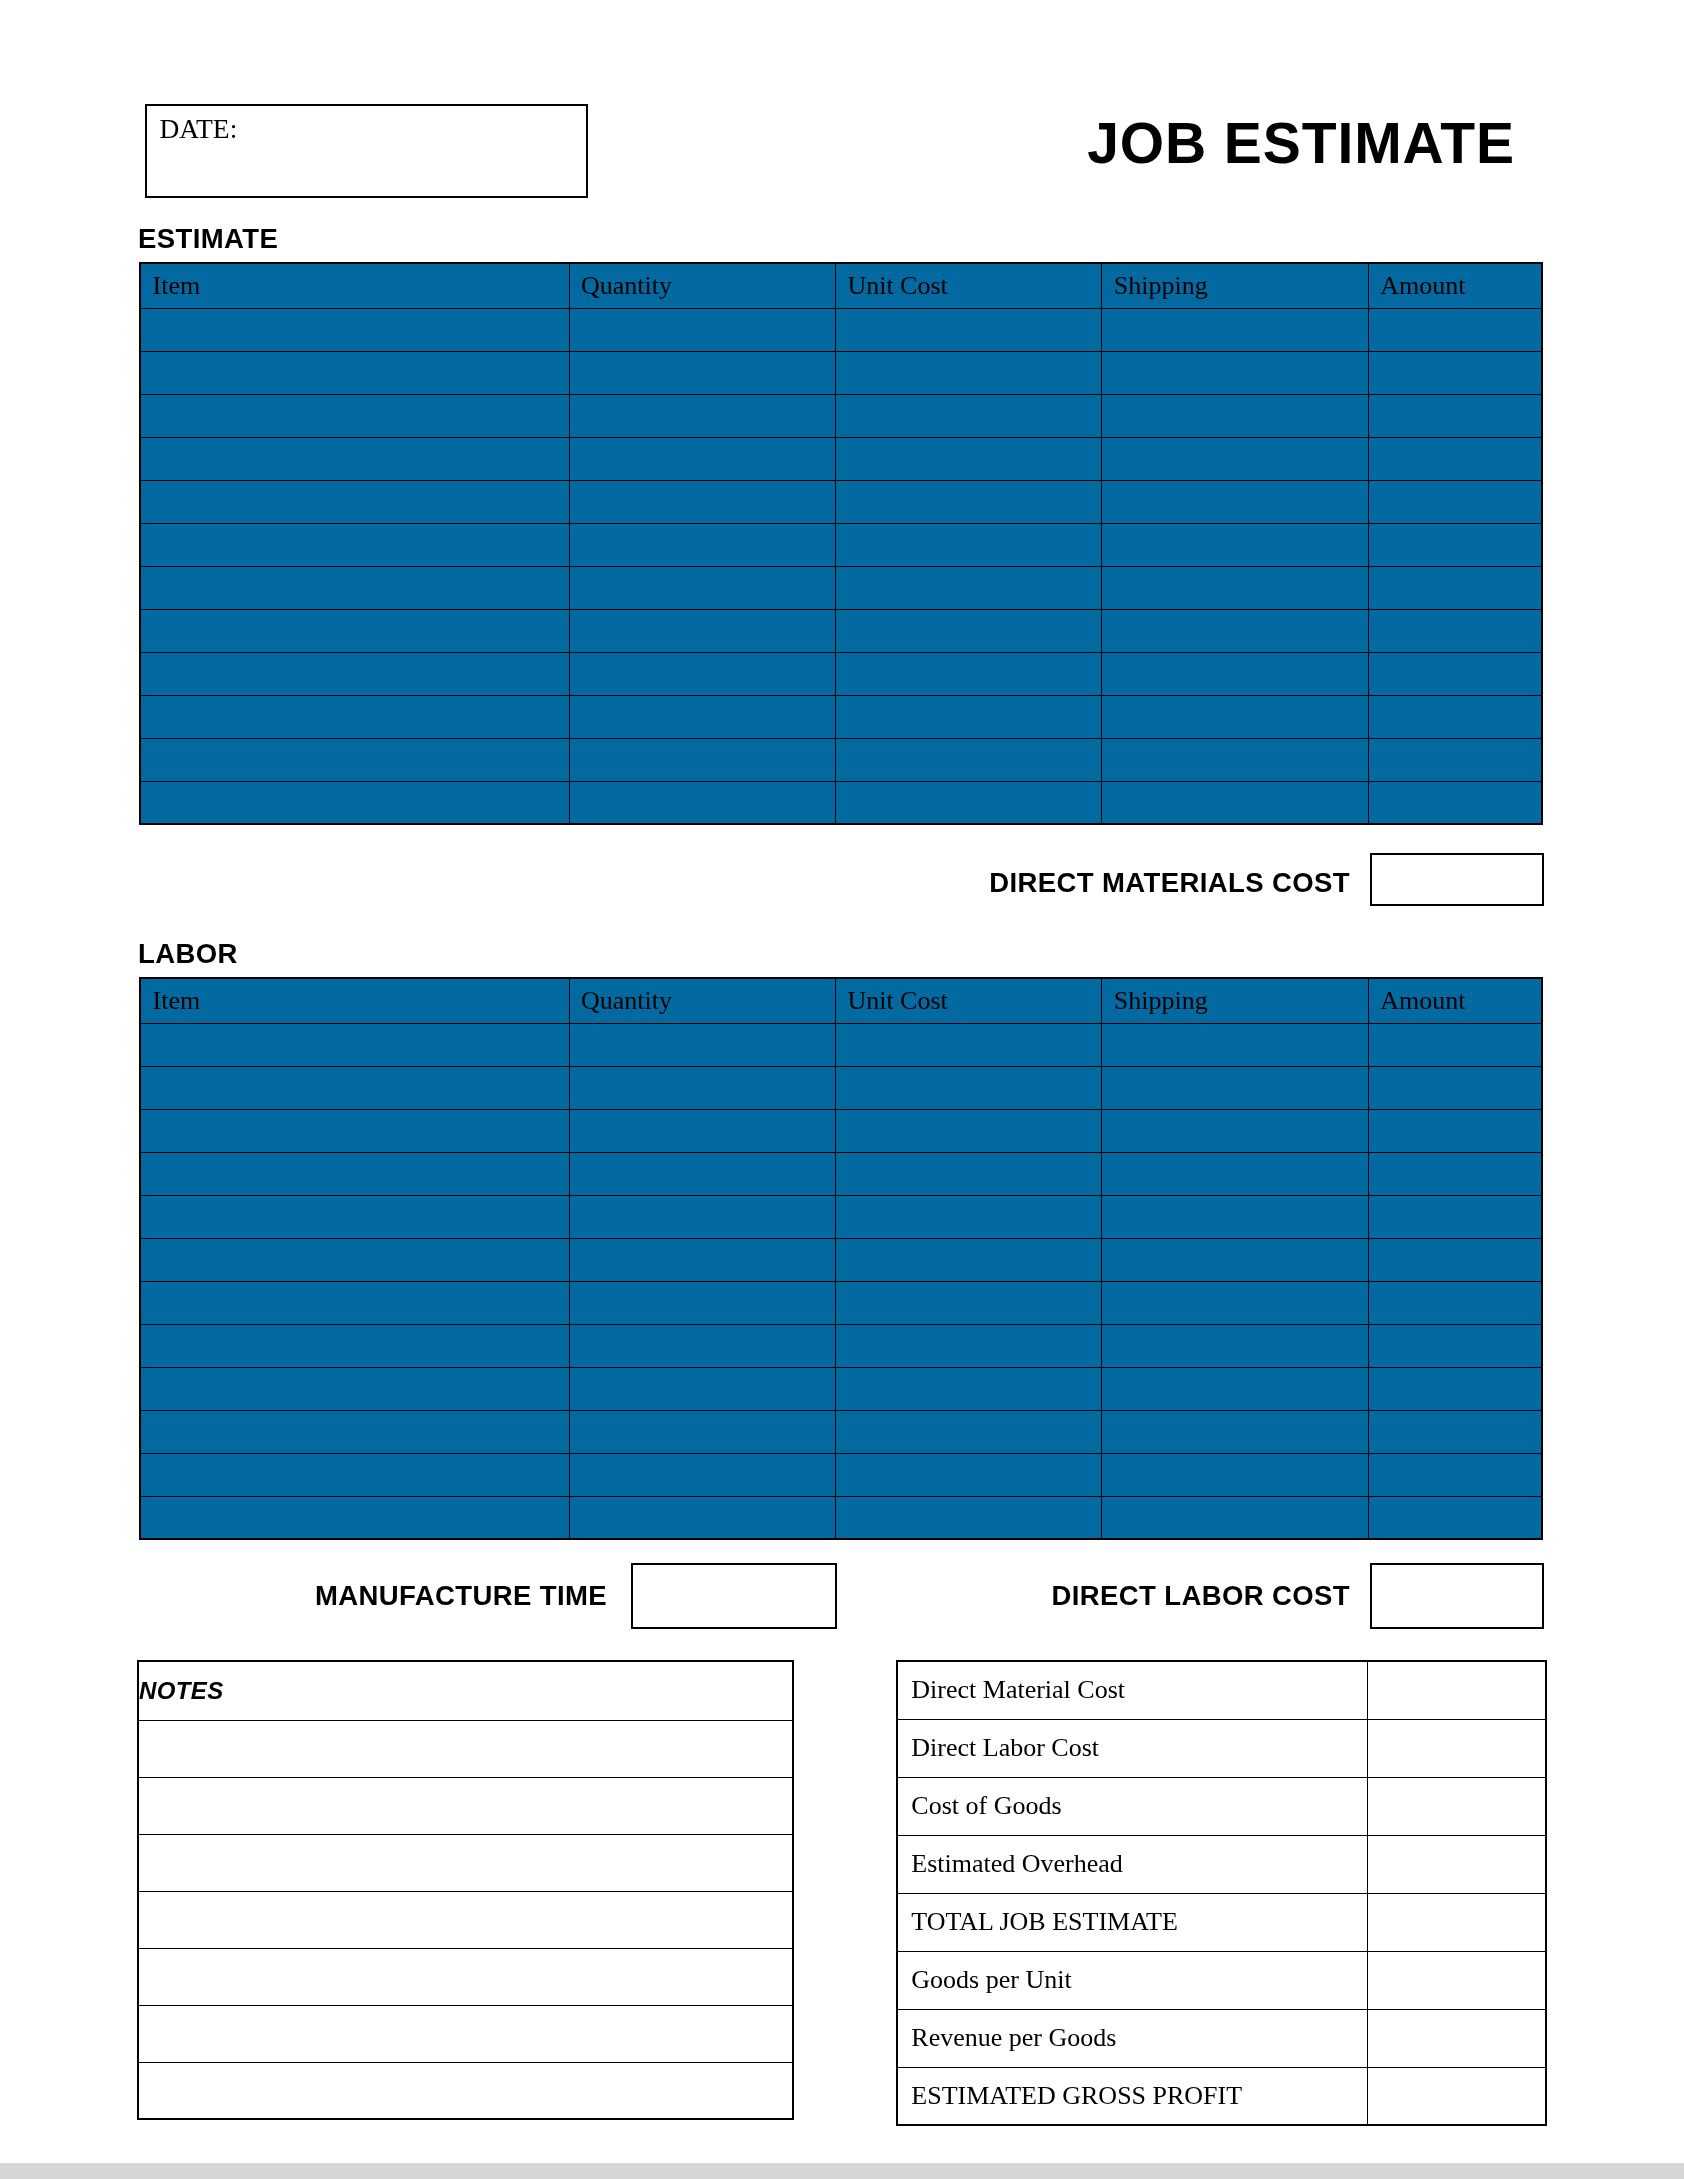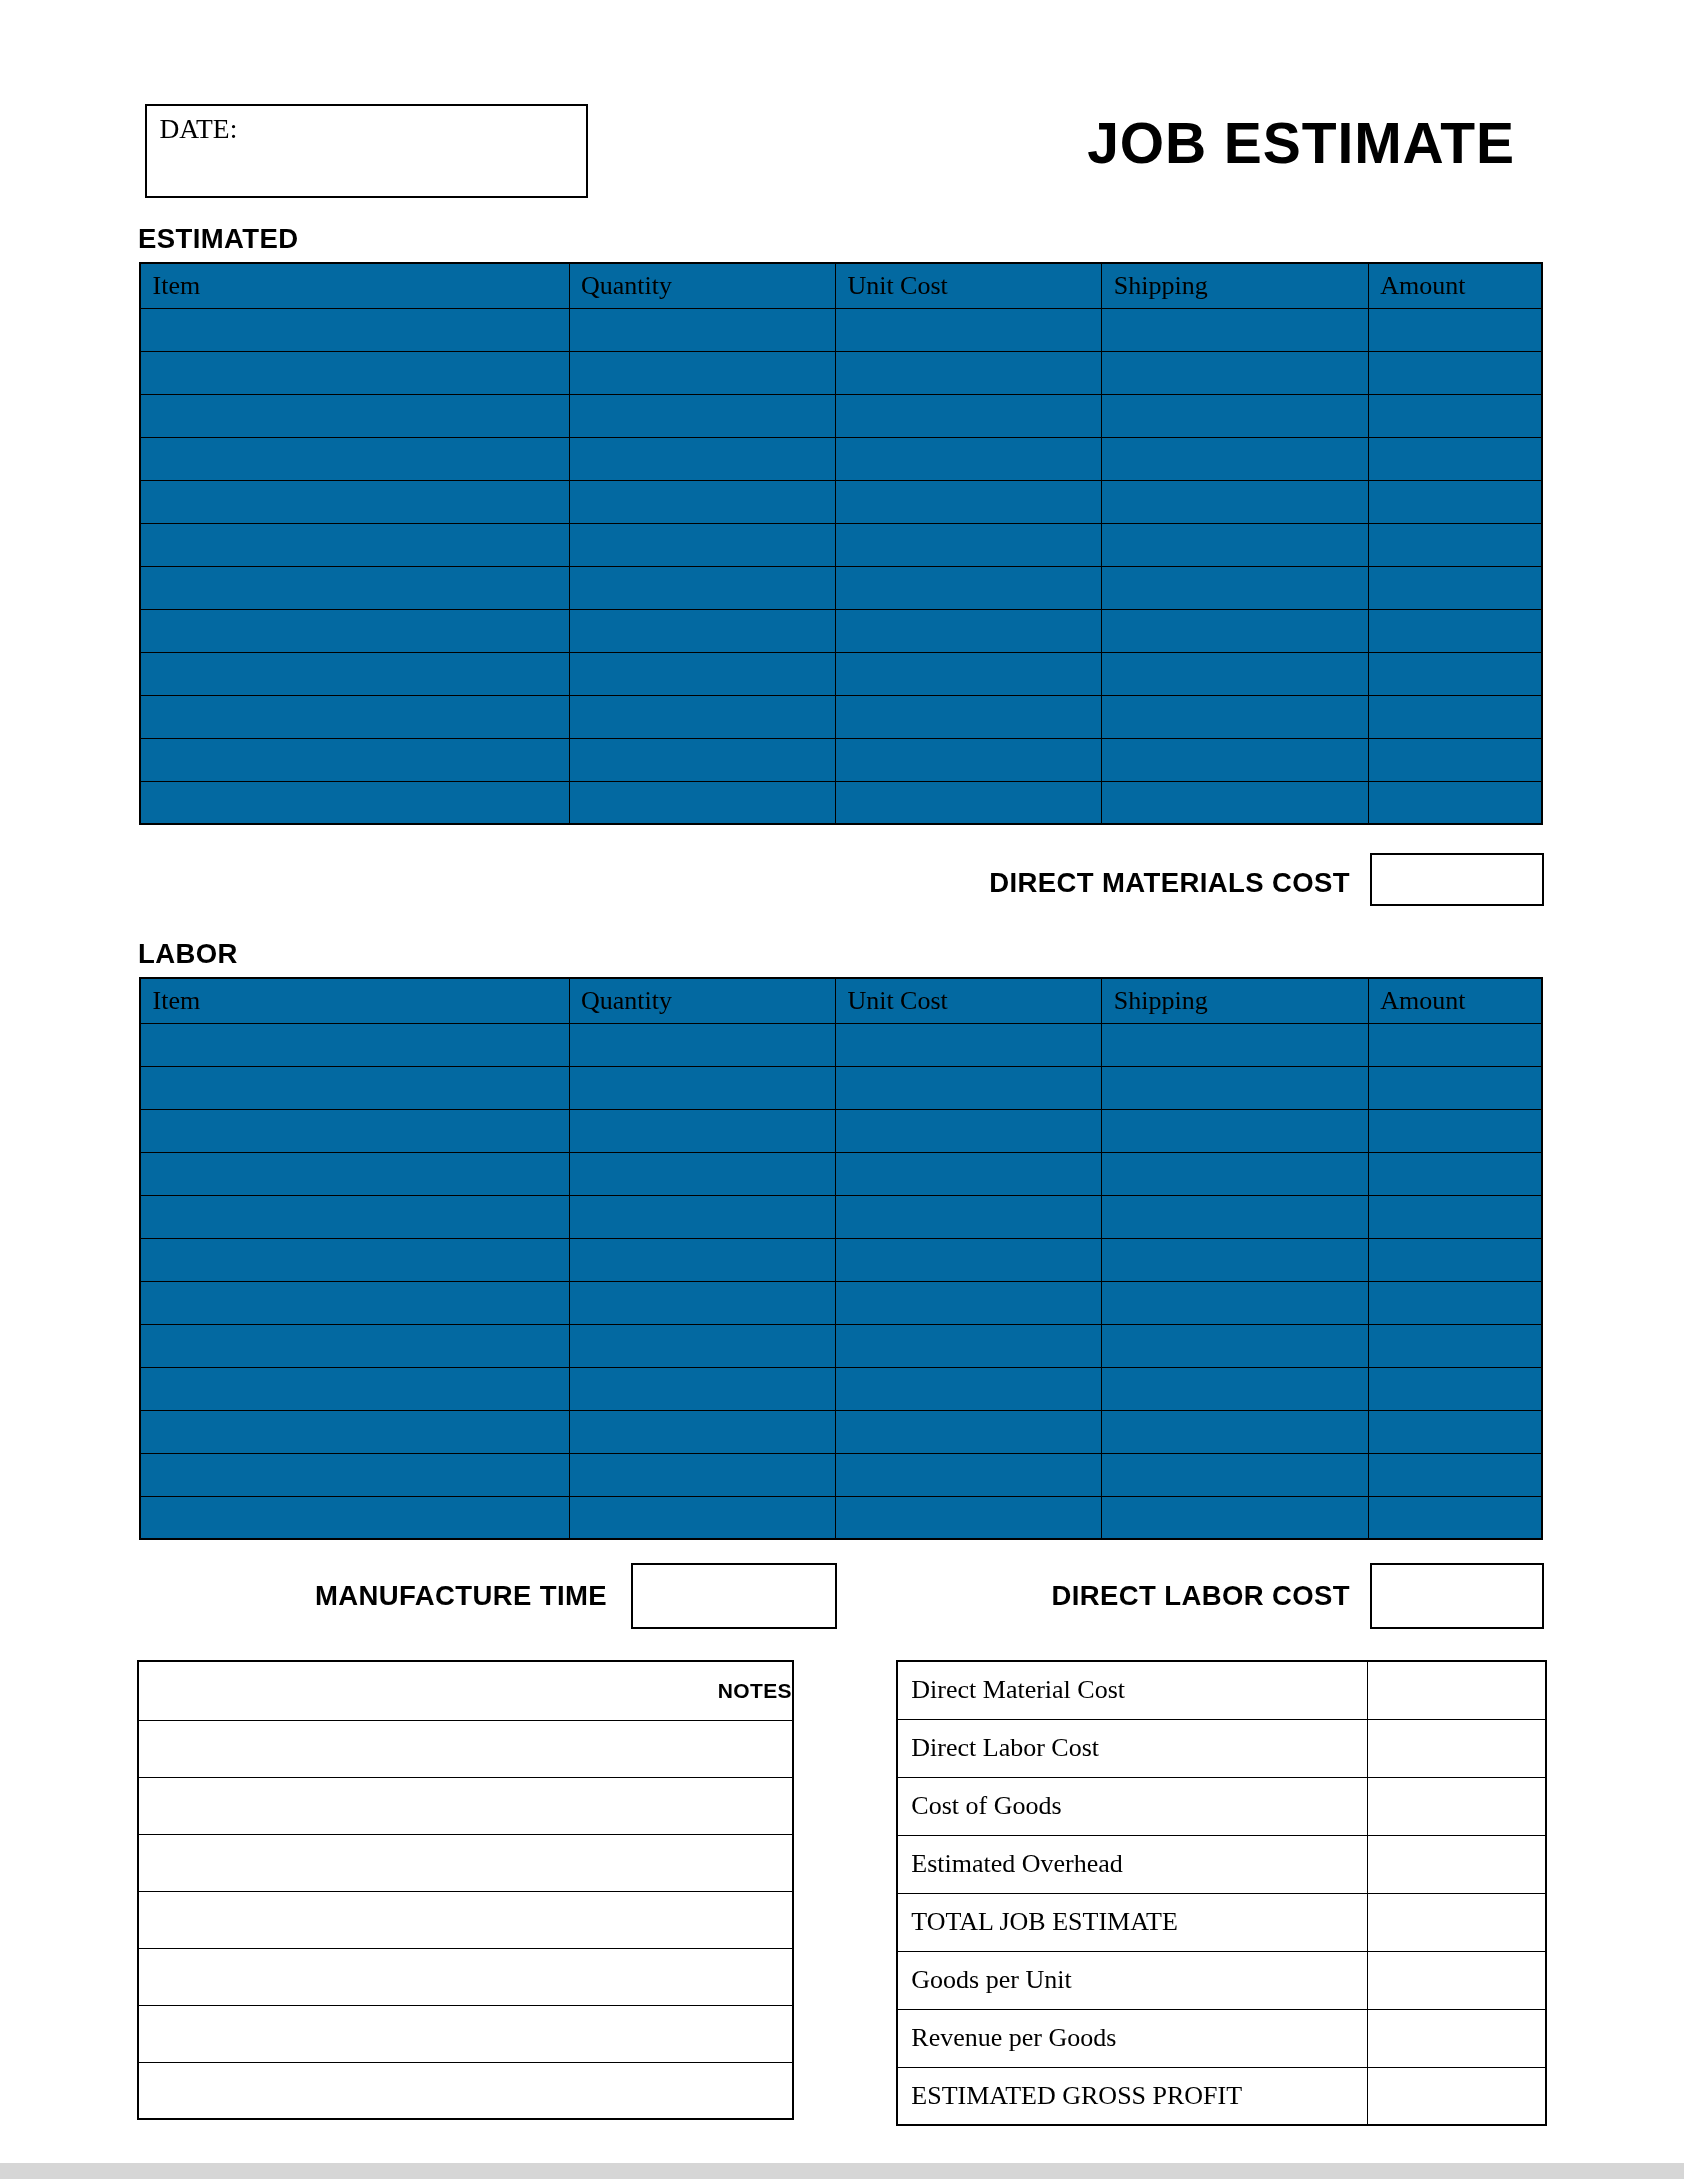--- a/index.html
+++ b/index.html
@@ -76,22 +76,22 @@
   #dlc-box { left:1370px; top:1563px; width:174px; height:66px; }
 
   
   table.notes-table {
     position:absolute; left:137px; top:1660px; width:657px;
     border-collapse:collapse; table-layout:fixed;
     border:2.7px solid #000; background:#fff;
   }
   table.notes-table th, table.notes-table td { border:1.8px solid #000; }
   table.notes-table thead th {
-    height:59px; font-size:21px; font-weight:700;
-    text-align:right; vertical-align:middle; letter-spacing:0.4px;
+    height:59px; font-size:24px; font-weight:700;
+    text-align:left; vertical-align:middle; letter-spacing:0.4px;font-style:italic;
   }
   table.notes-table tbody td { height:57px; }
 
   table.summary-table {
     position:absolute; left:896px; top:1660px; width:651px;
     border-collapse:collapse; table-layout:fixed;
     border:2.7px solid #000; background:#fff;
   }
   table.summary-table td { border:1.8px solid #000; height:58px; vertical-align:middle; }
   td.sum-label {
@@ -111,21 +111,21 @@
 <body>
 
 <div class="page">
 
   <div class="date-box">
     <span>DATE:</span>
     <span></span>
   </div>
   <div class="page-title">JOB ESTIMATE</div>
 
-  <div class="section-label" id="materials-label">ESTIMATED</div>
+  <div class="section-label" id="materials-label">ESTIMATE</div>
   <table class="grid" id="materials-table">
     <thead>
         <tr id="materials-head">
           <th class="c0">Item</th>
           <th class="c1">Quantity</th>
           <th class="c2">Unit Cost</th>
           <th class="c3">Shipping</th>
           <th class="c4">Amount</th>
         </tr>
       </thead>

